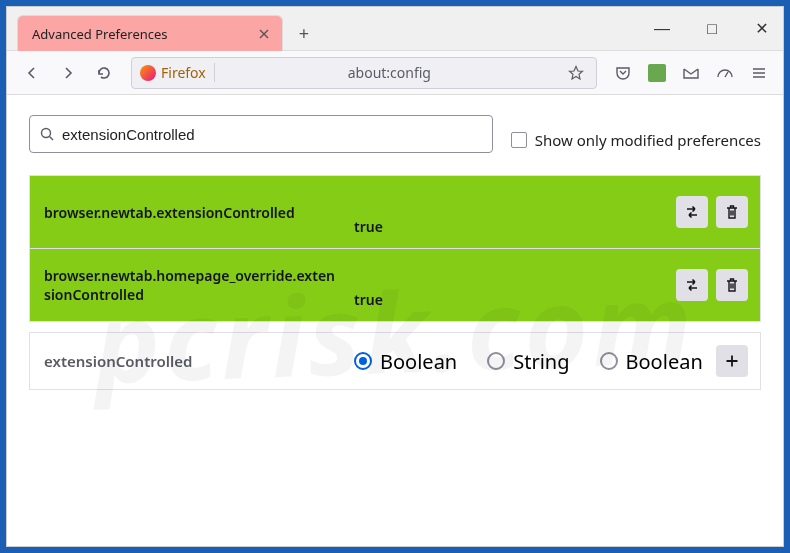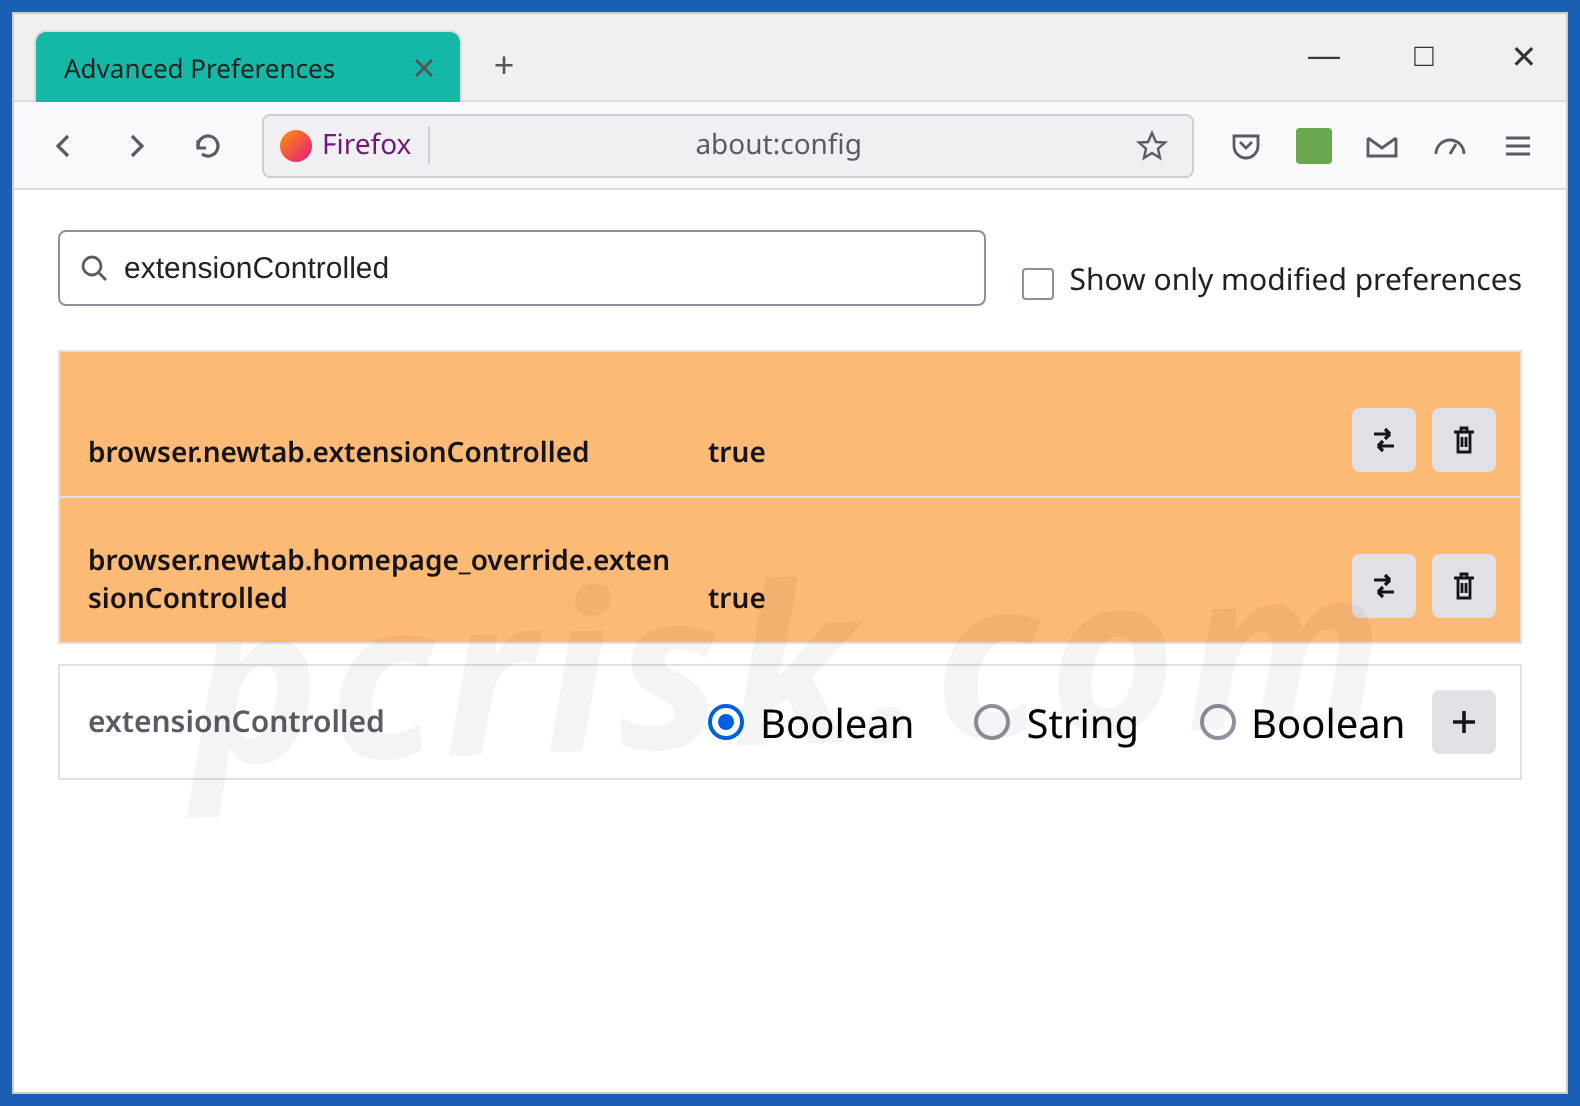--- a/index.html
+++ b/index.html
@@ -1,43 +1,43 @@
 <!DOCTYPE html>
 <html><head>
   <meta charset="utf-8">
   <style>
     * { box-sizing: border-box; margin: 0; padding: 0; }
     body { width: 790px; height: 553px; font-family: system-ui, -apple-system, "Segoe UI", sans-serif; background: #1a5fb4; overflow: hidden; position: relative; }
     .window { position: absolute; top: 6px; left: 6px; right: 6px; bottom: 6px; background: #f9f9fb; border: 1px solid #ccc; display: flex; flex-direction: column; }
     .title-bar { height: 44px; display: flex; align-items: flex-end; background: #f0f0f1; border-bottom: 1px solid #dcdcdc; padding-left: 10px; }
-    .tab { display: flex; align-items: center; height: 36px; background: #14b8a6; border: 1px solid #dcdcdc; border-bottom: none; border-radius: 6px 6px 0 0; padding: 0 10px 0 14px; width: 214px; gap: 8px; margin-bottom: -1px; }
+    .tab { display: flex; align-items: center; height: 36px; background: #fca5a5; border: 1px solid #dcdcdc; border-bottom: none; border-radius: 6px 6px 0 0; padding: 0 10px 0 14px; width: 266px; gap: 8px; margin-bottom: -1px; }
     .tab-title { flex: 1; font-size: 13px; color: #222; }
     .tab-close { width: 16px; height: 16px; display: flex; align-items: center; justify-content: center; color: #555; cursor: pointer; }
     .new-tab { width: 30px; height: 30px; display: flex; align-items: center; justify-content: center; color: #555; margin-left: 6px; margin-bottom: 2px; cursor: pointer; font-size: 18px; }
     .win-controls { margin-left: auto; display: flex; height: 100%; align-items: center; padding-right: 6px; gap: 20px; }
     .win-controls span { width: 30px; text-align: center; font-size: 16px; color: #333; cursor: pointer; font-family: "Segoe UI", sans-serif; }
     .toolbar { height: 44px; display: flex; align-items: center; background: #f9f9fb; border-bottom: 1px solid #dcdcdc; padding: 0 10px; gap: 6px; }
     .nav-btn { width: 30px; height: 30px; display: flex; align-items: center; justify-content: center; color: #5b5b66; cursor: pointer; border-radius: 4px; }
     .url-bar { flex: 1; height: 32px; background: #f0f0f4; border: 1px solid #cfcfd8; border-radius: 4px; display: flex; align-items: center; padding: 0 8px; gap: 8px; margin: 0 6px; }
-    .url-prefix { display: flex; align-items: center; gap: 5px; font-size: 14px; color: #701a75; padding-right: 8px; border-right: 1px solid #cfcfd8; }
+    .url-prefix { display: flex; align-items: center; gap: 5px; font-size: 14px; color: #a16207; padding-right: 8px; border-right: 1px solid #cfcfd8; }
     .ff-icon { width: 16px; height: 16px; background: linear-gradient(135deg, #ff9500, #e31587); border-radius: 50%; position: relative; }
     .url-text { font-size: 14px; color: #5b5b66; flex: 1; text-align: center; }
     .star { color: #5b5b66; padding: 0 4px; cursor: pointer; }
     .tb-icon { width: 28px; height: 28px; display: flex; align-items: center; justify-content: center; color: #5b5b66; cursor: pointer; }
     .ext-icon { width: 18px; height: 18px; background: #6aa84f; border-radius: 2px; }
     .content { flex: 1; padding: 20px 22px; overflow: auto; background: #fff; position: relative; }
     .search-row { display: flex; align-items: center; gap: 18px; margin-bottom: 22px; }
     .search-box { flex: 1; height: 38px; border: 1px solid #8f8f9d; border-radius: 4px; display: flex; align-items: center; padding: 0 10px; gap: 8px; max-width: 480px; }
     .search-box input { border: none; outline: none; font-size: 15px; flex: 1; color: #222; background: transparent; }
-    .check-label { display: flex; align-items: flex-end; gap: 8px; font-size: 15px; color: #222; cursor: pointer; margin-top: 12px; }
+    .check-label { display: flex; align-items: center; gap: 8px; font-size: 15px; color: #222; cursor: pointer; margin-top: 12px; }
     .checkbox { width: 16px; height: 16px; border: 1px solid #8f8f9d; border-radius: 2px; }
     .pref-list { border: 1px solid #e0e0e6; }
     .pref-row { display: flex; align-items: center; padding: 12px 12px 12px 14px; min-height: 50px; gap: 10px; border-bottom: 1px solid #e0e0e6; }
     .pref-row:last-child { border-bottom: none; }
-    .pref-row.mod { background: #fdba74; font-weight: 600; align-items: flex-end; }
+    .pref-row.mod { background: #84cc16; font-weight: 600; }
     .pref-name { width: 300px; font-size: 14px; color: #15141a; word-break: break-word; padding-right: 8px; }
     .pref-value { flex: 1; font-size: 14px; color: #15141a; margin-top: 29px; }
     .pref-actions { display: flex; gap: 8px; }
     .act-btn { width: 32px; height: 32px; background: #e0e0e6; border-radius: 4px; display: flex; align-items: center; justify-content: center; cursor: pointer; color: #15141a; }
     .type-options { flex: 1; display: flex; gap: 30px; align-items: center; }
     .radio-opt { display: flex; align-items: center; gap: 8px; font-size: 20px; cursor: pointer; }
     .radio-outer { width: 18px; height: 18px; border: 2px solid #8f8f9d; border-radius: 50%; display: flex; align-items: center; justify-content: center; }
     .radio-outer.sel { border-color: #0060df; }
     .radio-inner { width: 8px; height: 8px; background: #0060df; border-radius: 50%; }
     .add-row { margin-top: 10px; border: 1px solid #e0e0e6; display: flex; align-items: center; padding: 12px 12px 12px 14px; min-height: 50px; gap: 10px; }

